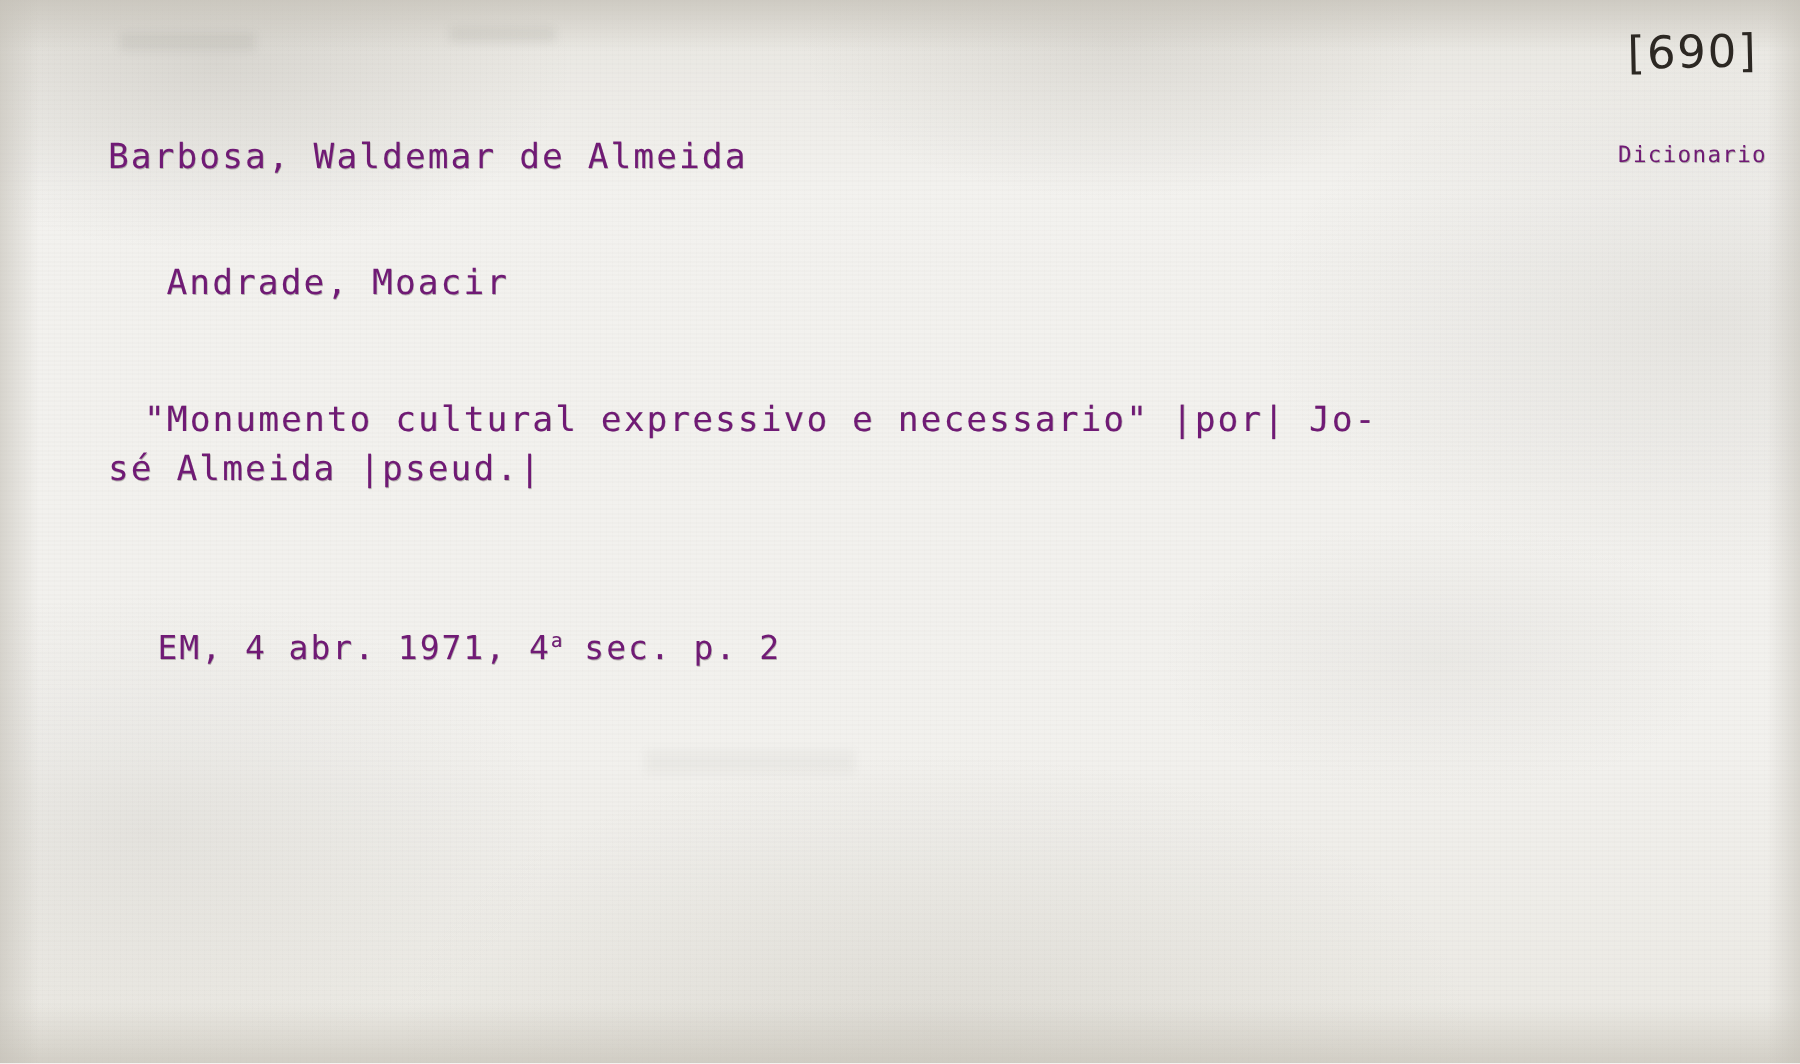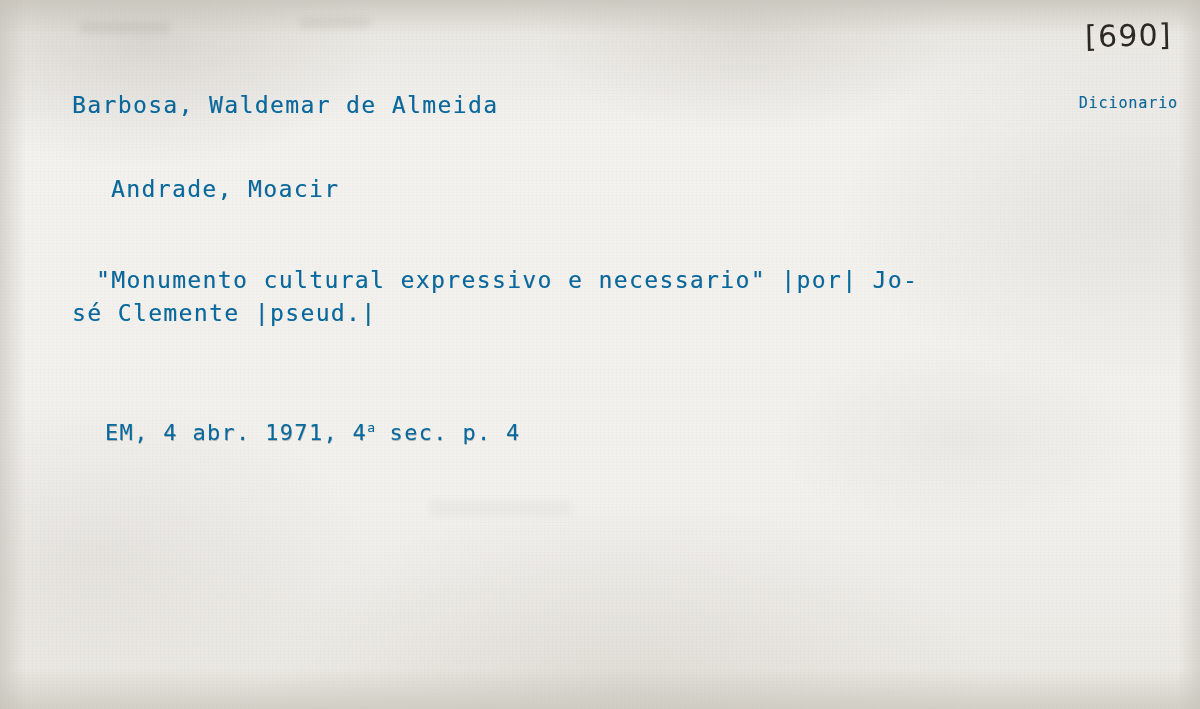--- a/index.html
+++ b/index.html
@@ -42,21 +42,21 @@
     opacity: 0.55;
     pointer-events: none;
   }
   .content {
     position: relative;
     z-index: 3;
   }
   .typed {
     font-family: "DejaVu Sans Mono", "Liberation Mono", monospace;
     letter-spacing: 0.06em;
-    color: #0369a1;
+    color: #701a75;
     text-shadow: 0.4px 0.4px 0 rgba(70,65,58,0.35);
   }
 
   .call-number {
     position: absolute;
     top: 18px;
     right: 28px;
     font-family: "DejaVu Sans", "Liberation Sans", sans-serif;
     font-size: 30px;
     letter-spacing: 0.04em;
@@ -165,20 +165,20 @@
     </div>
 
     <div class="line-author typed">Barbosa, Waldemar de Almeida</div>
 
     <div class="header-right typed">Dicionario</div>
 
     <div class="line-author2 typed">Andrade, Moacir</div>
 
     <div class="title-block typed">
       <div class="indent">"Monumento cultural expressivo e necessario"  |por|  Jo-</div>
-      <div>sé Clemente  |pseud.|</div>
+      <div>sé Almeida  |pseud.|</div>
     </div>
 
     <div class="source-line typed">
-      <span>EM, 4 abr. 1971, 4</span><span class="sup">a</span><span> sec. p. 4</span>
+      <span>EM, 4 abr. 1971, 4</span><span class="sup">a</span><span> sec. p. 2</span>
     </div>
   </div>
 </div>
 
 </body></html>

